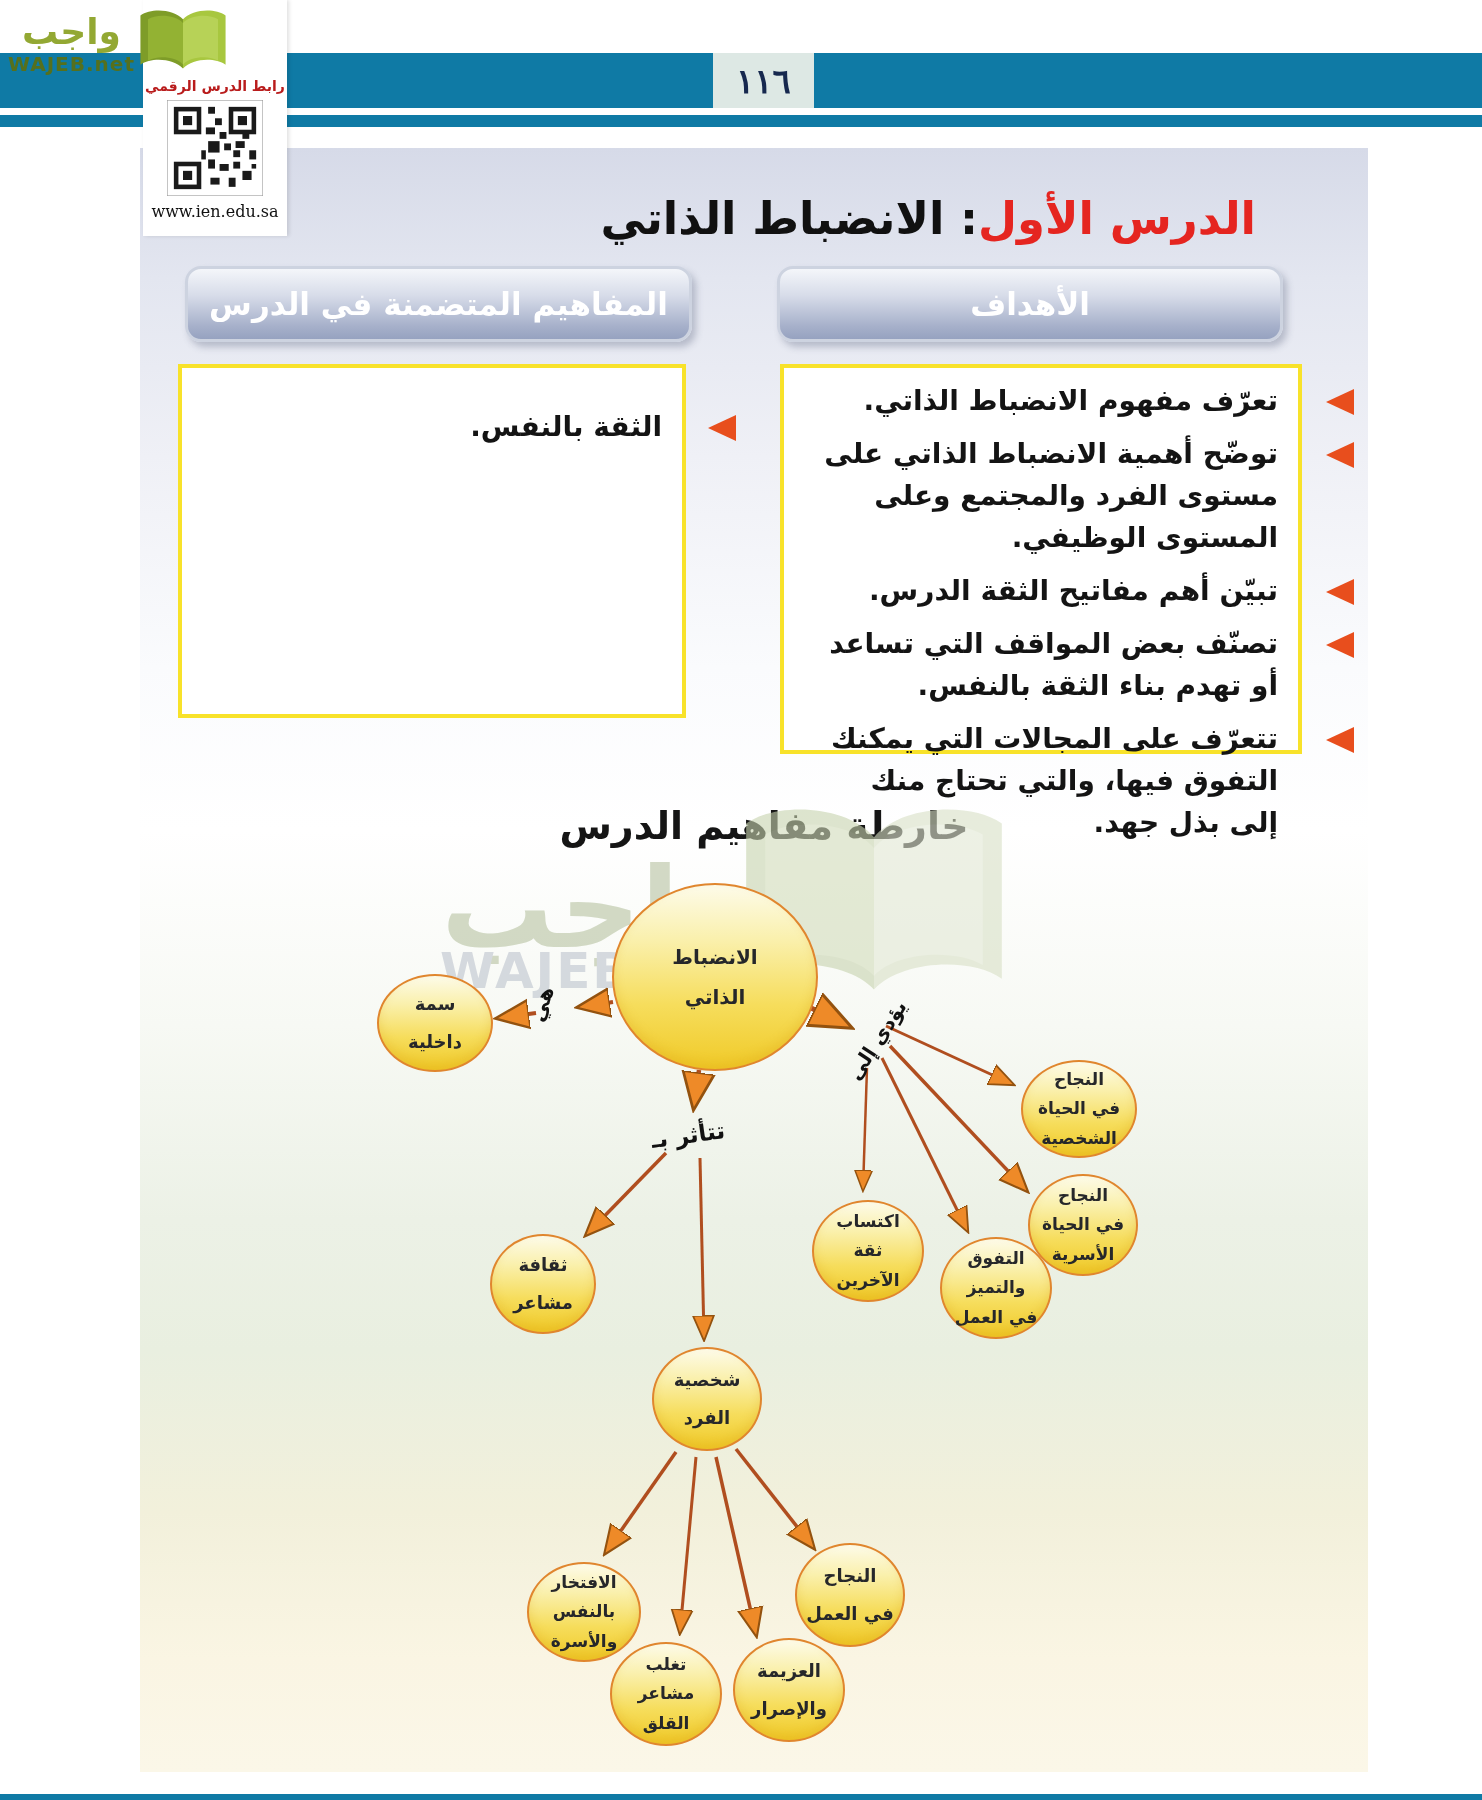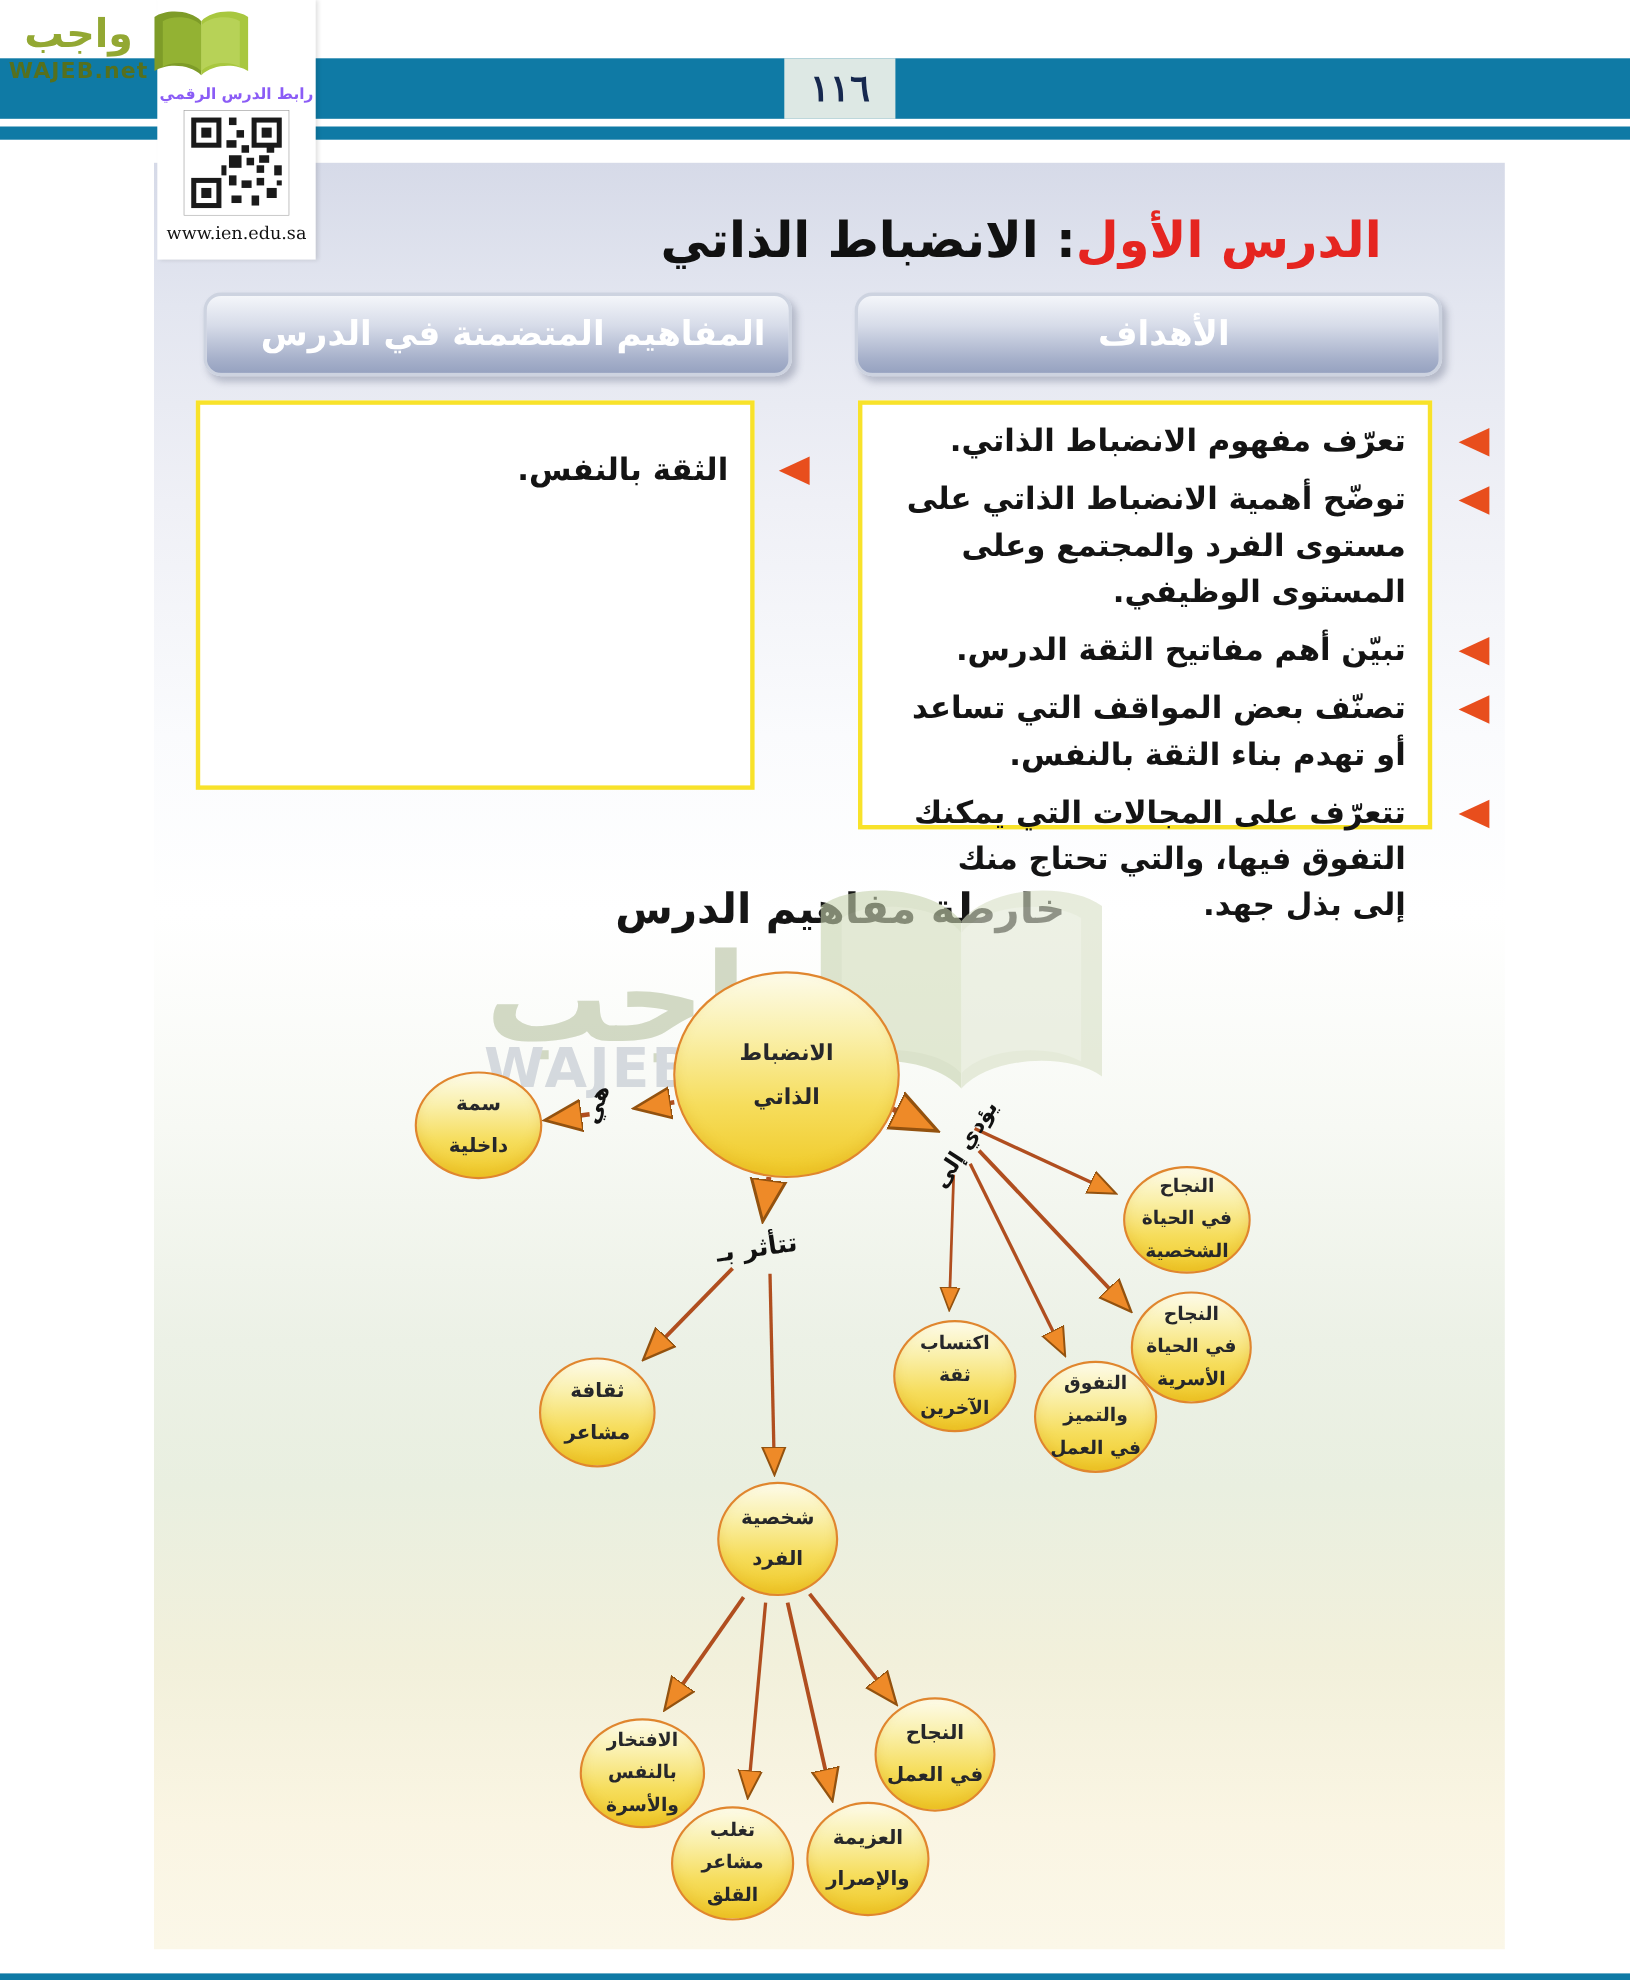--- a/index.html
+++ b/index.html
@@ -17,31 +17,31 @@
       background:linear-gradient(180deg,#d6dae8 0%,#e3e6f0 8%,#eff0f6 19%,#fafbfd 32%,
       #ffffff 42%,#f7f9f4 54%,#ecf1e6 66%,#e9efe0 74%,#f2f0db 84%,#faf5e3 93%,#fbf7e8 100%);}
   
   .logo{position:absolute;left:8px;top:6px;display:flex;align-items:flex-start;z-index:5;}
   .logo-txt{display:flex;flex-direction:column;align-items:center;margin-top:8px;}
   .logo-ar{font-size:36px;font-weight:bold;color:#93a833;line-height:1;}
   .logo-en{font-size:20px;font-weight:bold;color:#55701d;letter-spacing:1px;margin-top:2px;}
   
   .qr-strip{position:absolute;left:143px;top:0;width:144px;height:236px;background:#ffffff;
       box-shadow:2px 0 4px rgba(0,0,0,.12);z-index:4;display:flex;flex-direction:column;align-items:center;}
-  .qr-caption{margin-top:78px;font-size:14px;font-weight:bold;color:#8b5cf6;direction:rtl;white-space:nowrap;}
+  .qr-caption{margin-top:78px;font-size:14px;font-weight:bold;color:#b91c1c;direction:rtl;white-space:nowrap;}
   .qr-url{font-family:"DejaVu Serif","Liberation Serif",serif;font-size:16px;color:#111;margin-top:2px;}
   
   .title{position:absolute;top:192px;right:226px;direction:rtl;font-size:45px;font-weight:bold;color:#111;white-space:nowrap;}
   .title .red{color:#e52520;}
   
   .pill{position:absolute;top:266px;height:70px;border-radius:16px;
       background:linear-gradient(180deg,#f4f6fa 0%,#d7dce9 38%,#a6b0ca 82%,#96a2c0 100%);
       border:3px solid #cdd3e0;box-shadow:4px 5px 7px rgba(70,80,110,.30);
       display:flex;align-items:center;justify-content:center;
-      color:#fff;font-weight:bold;font-size:31px;direction:rtl;padding-left:28px;}
+      color:#fff;font-weight:bold;font-size:31px;direction:rtl;}
   .pill-right{left:777px;width:500px;}
   .pill-left{left:185px;width:501px;}
   
   .ybox{position:absolute;background:#fff;border:4px solid #f8e22a;}
   .ybox-right{left:780px;top:364px;width:494px;height:382px;padding-left:20px;}
   .ybox-left{left:178px;top:364px;width:500px;height:346px;}
   ul.blist{list-style:none;margin:0;padding:12px 20px 0 12px;direction:rtl;}
   ul.blist li{position:relative;font-size:28px;font-weight:bold;color:#141414;line-height:1.5;text-align:right;}
   .ybox-right ul.blist li{margin-bottom:11px;}
   .ybox-left ul.blist{padding-top:38px;}

